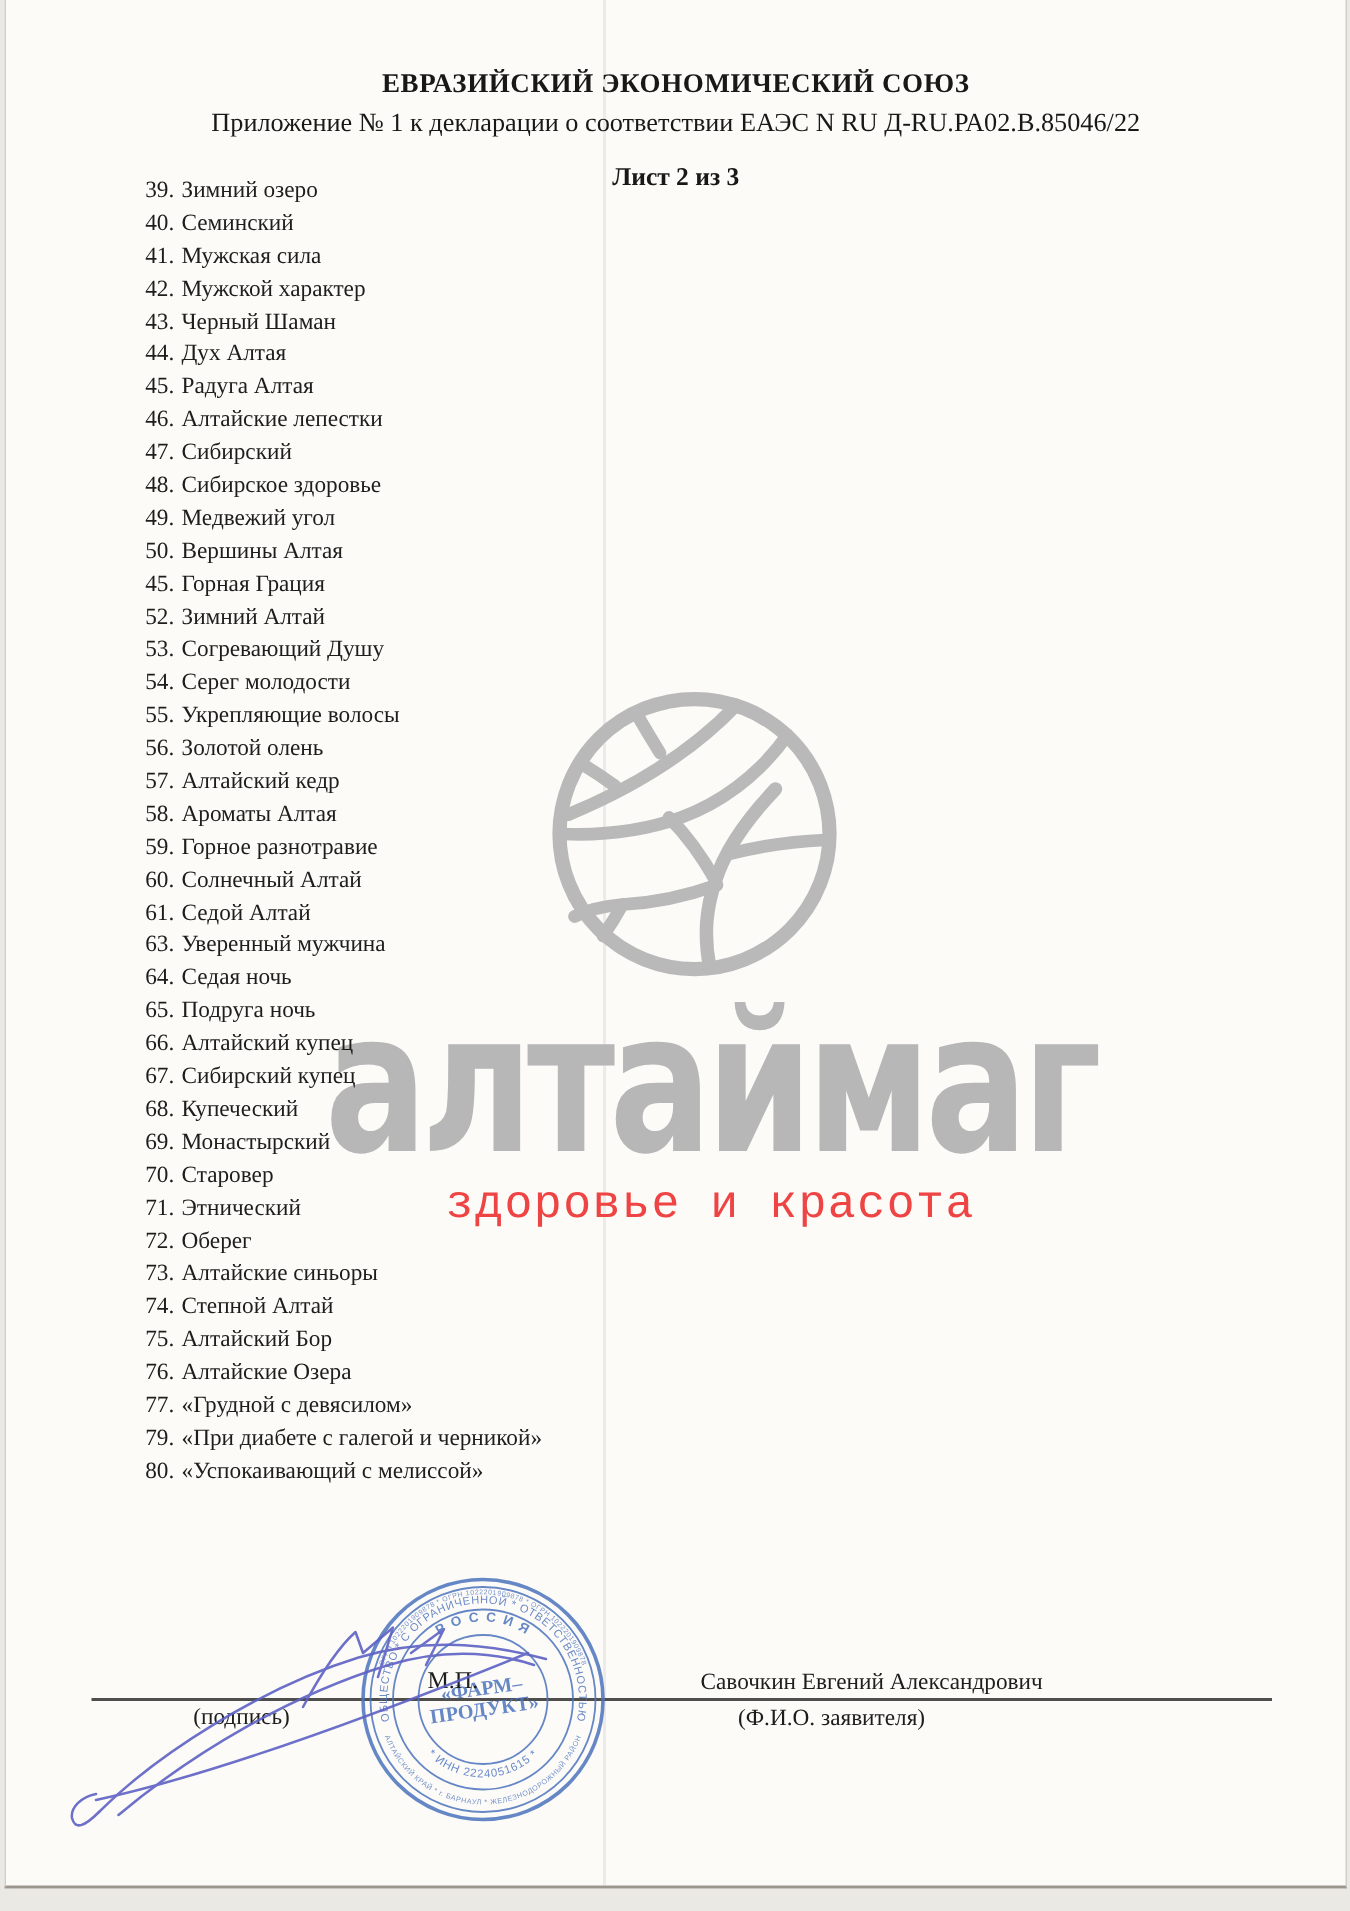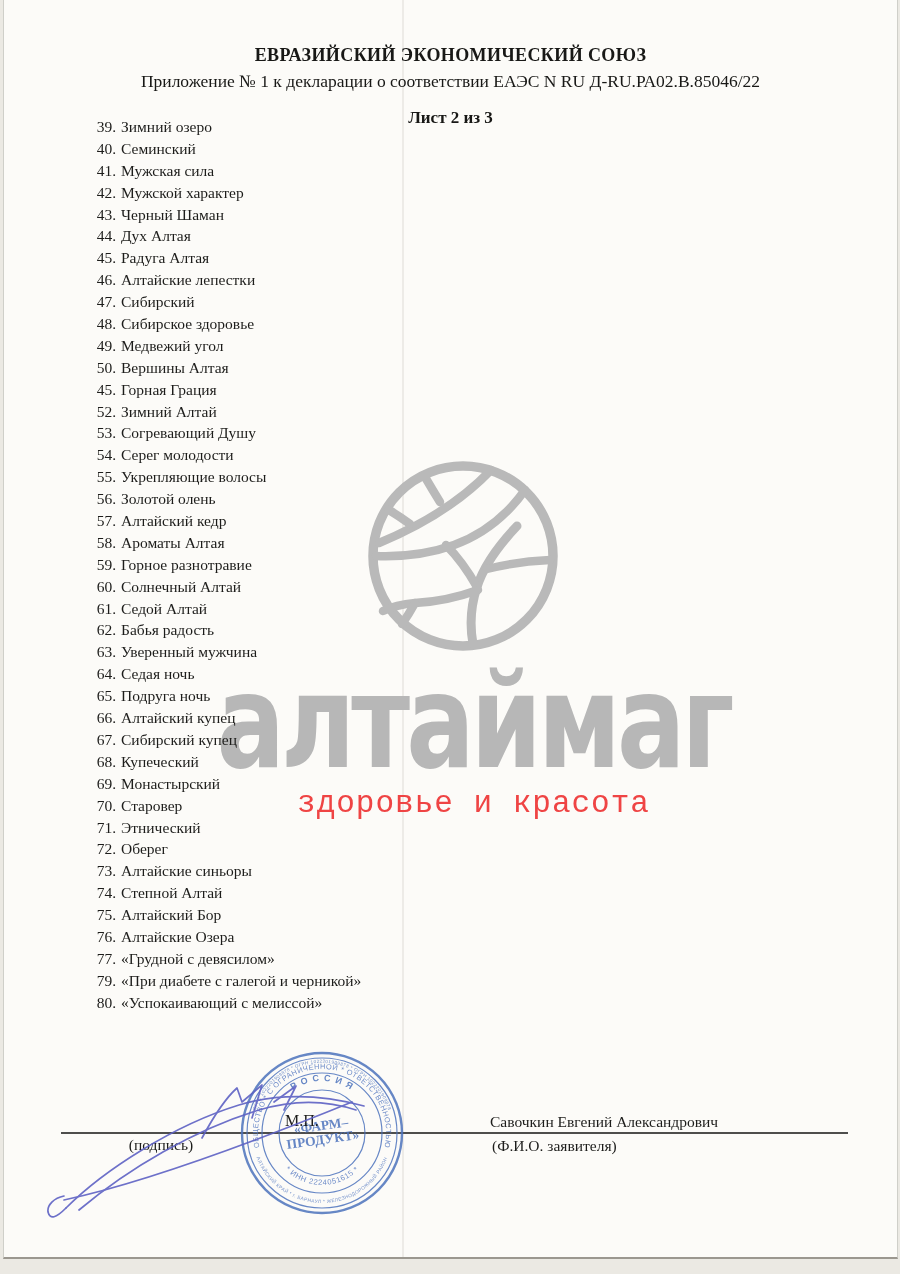--- a/index.html
+++ b/index.html
@@ -42,21 +42,21 @@
   }
   .wm-tagline{
     position:absolute;left:0;right:0;top:786px;text-align:center;
     font-family:Liberation Mono, monospace;
     font-size:31px;letter-spacing:1px;color:#ef4444;
   }
   
   .rule{position:absolute;left:57px;top:1132px;width:787px;height:1.5px;background:#4e4e4c;z-index:2;}
   .mp-label{position:absolute;left:281px;top:1112px;font-size:16px;color:#1d1d1b;z-index:4;}
   .podpis{position:absolute;left:57px;top:1136px;width:200px;text-align:center;font-size:15.5px;color:#1d1d1b;z-index:2;}
-  .fio-name{position:absolute;left:486px;top:1113px;font-size:15.5px;color:#1d1d1b;z-index:2;}
+  .fio-name{position:absolute;left:463px;top:1113px;font-size:15.5px;color:#1d1d1b;z-index:2;}
   .fio-label{position:absolute;left:488px;top:1137px;font-size:15.5px;color:#1d1d1b;z-index:2;}
   .sig-svg{position:absolute;left:30px;top:1050px;z-index:4;}
   .stamp-svg{position:absolute;left:233px;top:1048px;z-index:3;opacity:.85;}
   .stamp-ring-text{font-family:"Liberation Sans","DejaVu Sans",sans-serif;}
 </style>
 </head>
 <body>
 
 <div class="page">
 
@@ -109,21 +109,20 @@
       <div class="list-row"><span class="num">52.</span><span>Зимний Алтай</span></div>
       <div class="list-row"><span class="num">53.</span><span>Согревающий Душу</span></div>
       <div class="list-row"><span class="num">54.</span><span>Серег молодости</span></div>
       <div class="list-row"><span class="num">55.</span><span>Укрепляющие волосы</span></div>
       <div class="list-row"><span class="num">56.</span><span>Золотой олень</span></div>
       <div class="list-row"><span class="num">57.</span><span>Алтайский кедр</span></div>
       <div class="list-row"><span class="num">58.</span><span>Ароматы Алтая</span></div>
       <div class="list-row"><span class="num">59.</span><span>Горное разнотравие</span></div>
       <div class="list-row"><span class="num">60.</span><span>Солнечный Алтай</span></div>
       <div class="list-row"><span class="num">61.</span><span>Седой Алтай</span></div>
-      <div class="list-row"><span class="num">62.</span><span>Бабья радость</span></div>
       <div class="list-row"><span class="num">63.</span><span>Уверенный мужчина</span></div>
       <div class="list-row"><span class="num">64.</span><span>Седая ночь</span></div>
       <div class="list-row"><span class="num">65.</span><span>Подруга ночь</span></div>
       <div class="list-row"><span class="num">66.</span><span>Алтайский купец</span></div>
       <div class="list-row"><span class="num">67.</span><span>Сибирский купец</span></div>
       <div class="list-row"><span class="num">68.</span><span>Купеческий</span></div>
       <div class="list-row"><span class="num">69.</span><span>Монастырский</span></div>
       <div class="list-row"><span class="num">70.</span><span>Старовер</span></div>
       <div class="list-row"><span class="num">71.</span><span>Этнический</span></div>
       <div class="list-row"><span class="num">72.</span><span>Оберег</span></div>

